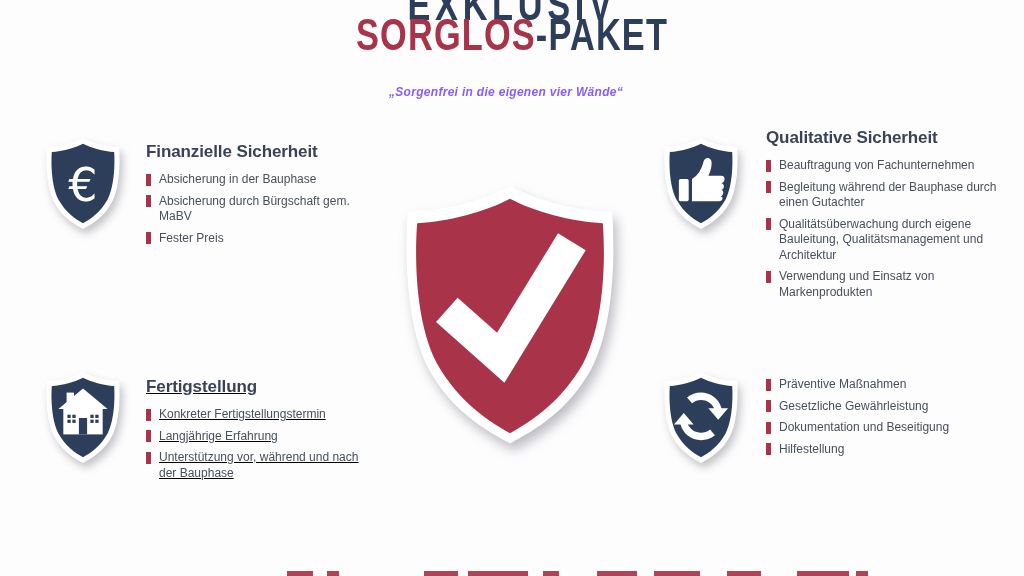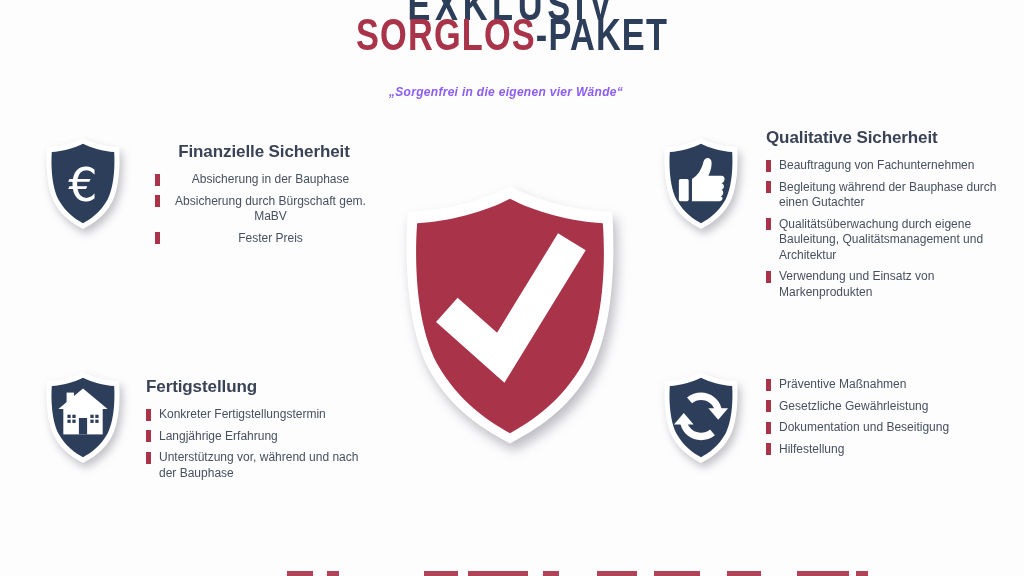--- a/index.html
+++ b/index.html
@@ -23,23 +23,23 @@
   
   .shield{position:absolute;filter:drop-shadow(3px 5px 4px rgba(70,70,85,.32));}
   .sh-r1l{left:42px;top:136px;}
   .sh-r1r{left:660px;top:136px;}
   .sh-r2l{left:42px;top:370px;}
   .sh-r2r{left:660px;top:370px;}
   .euro-glyph{position:absolute;width:82px;text-align:center;color:#fff;
     font-family:"DejaVu Sans", sans-serif;font-size:46px;font-weight:400;}
   #euro{left:42px;top:158px;}
   .col{position:absolute;}
-  #sec-fin {left:155px;top:142px;width:218px;text-align:center;}
+  #sec-fin {left:146px;top:142px;width:218px;}
   #sec-qual{left:766px;top:128px;width:246px;}
-  #sec-fert{left:146px;top:377px;width:220px;}
+  #sec-fert{left:146px;top:377px;width:220px;text-decoration:underline;}
   #sec-gew {left:766px;top:377px;width:250px;}
   .col h3{margin:0 0 10px 0;font-size:17px;line-height:20px;font-weight:700;color:#3a4355;letter-spacing:-.1px;}
   .col ul{margin:0;padding:0;list-style:none;}
   .col li{position:relative;padding-left:13px;margin:0 0 6px 0;
     font-size:12px;line-height:15.5px;color:#47505e;font-weight:500;}
   .bullet{position:absolute;left:0;top:1.5px;width:5px;height:12px;background:#a93349;}
   
   #center-shield{position:absolute;left:394px;top:180px;filter:drop-shadow(4px 7px 6px rgba(70,70,85,.35));}
   
   .cutmark{position:absolute;bottom:0;height:5px;background:#a93349;opacity:.92;}

